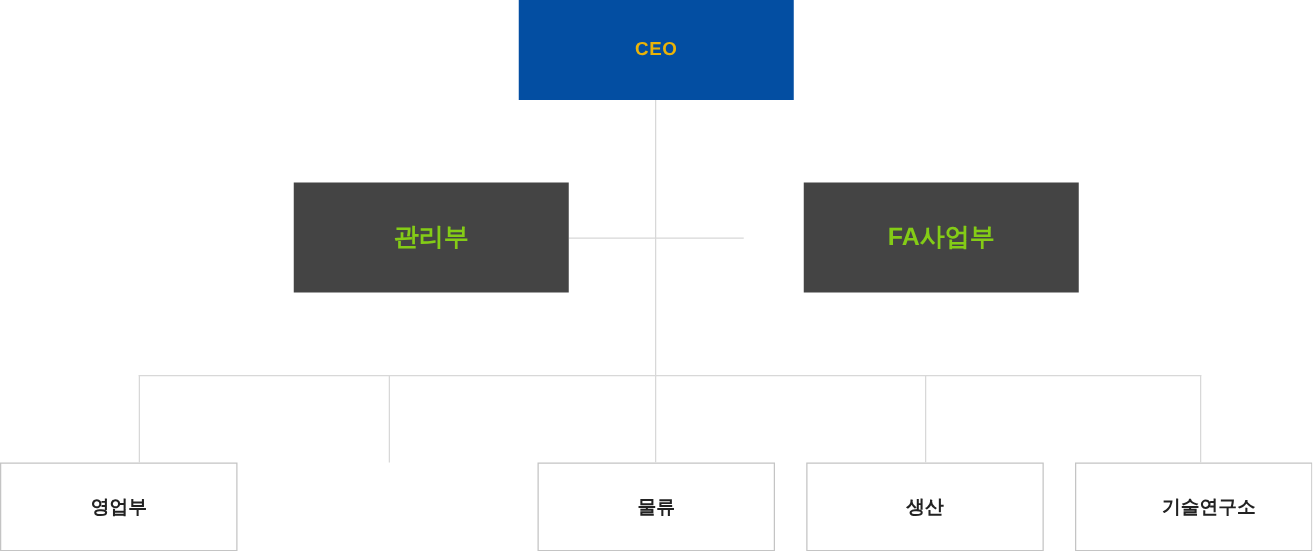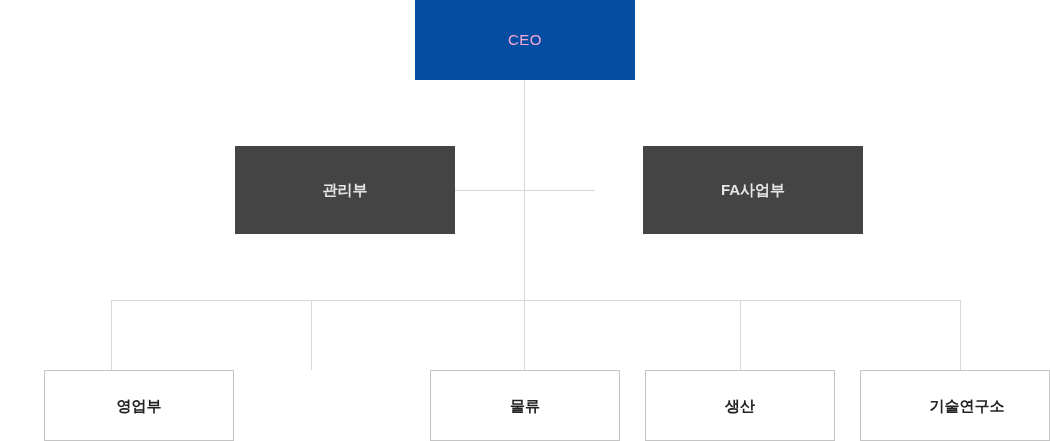--- a/index.html
+++ b/index.html
@@ -36,30 +36,30 @@
     text-align: center;
     line-height: 1.2;
   }
   .node-label {
     display: block;
     white-space: nowrap;
   }
 
   .node.ceo {
     background: #034ea2;
-    color: #f9a8d4;
+    color: #eab308;
     font-size: 15px;
-    font-weight: normal;
+    font-weight: bold;
     letter-spacing: 0.5px;
   }
 
   .node.dept {
     background: #444444;
-    color: #e5e5e5;
-    font-size: 15px;
+    color: #84cc16;
+    font-size: 20px;
     font-weight: bold;
   }
 
   .node.team {
     background: #ffffff;
     color: #222222;
     font-size: 15px;
     font-weight: bold;
     border: 1px solid #c4c4c4;
   }
@@ -86,21 +86,21 @@
   </div>
 
   <div class="node dept" style="left:235px; top:146px; width:220px; height:88px;">
     <span class="node-label">관리부</span>
   </div>
 
   <div class="node dept" style="left:595px; top:146px; width:220px; height:88px;margin-left:48px;">
     <span class="node-label">FA사업부</span>
   </div>
 
-  <div class="node team" style="left:0px; top:370px; width:190px; height:71px;margin-left:44px;">
+  <div class="node team" style="left:0px; top:370px; width:190px; height:71px;">
     <span class="node-label">영업부</span>
   </div>
 
 
   <div class="node team" style="left:645px; top:370px; width:190px; height:71px;">
     <span class="node-label">생산</span>
   </div>
 
   <div class="node team" style="left:430px; top:370px; width:190px; height:71px;">
     <span class="node-label">물류</span>

